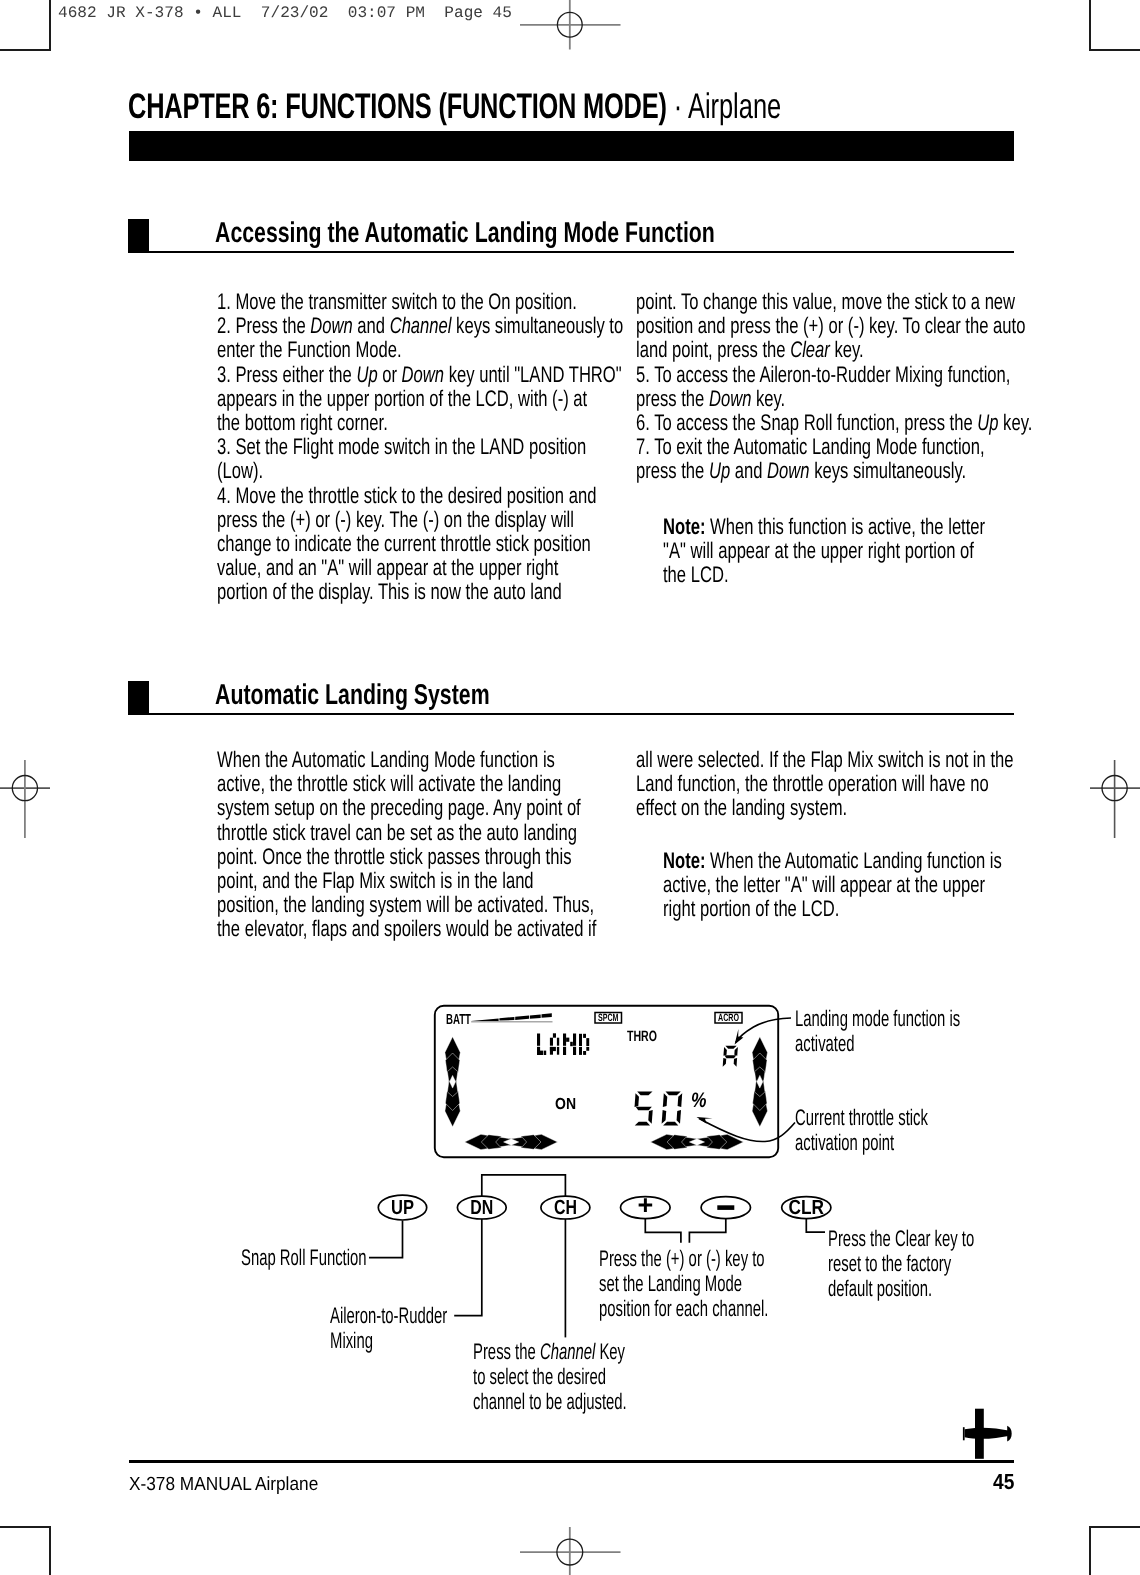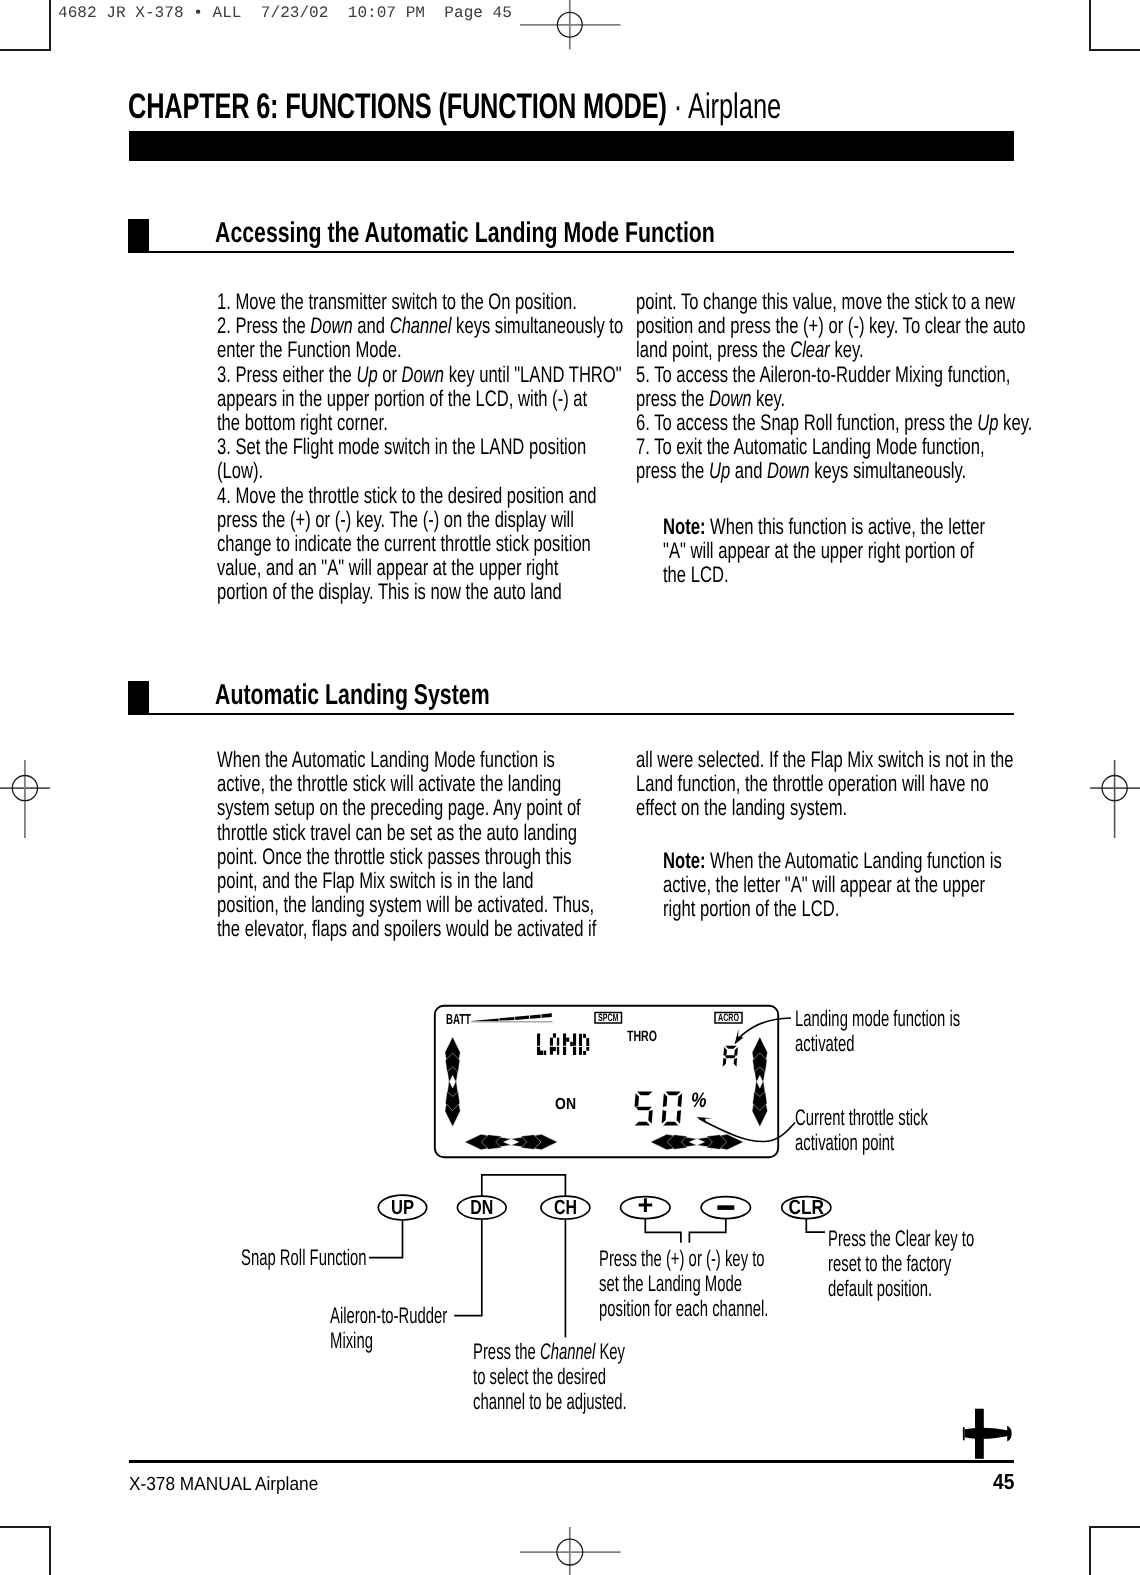--- a/index.html
+++ b/index.html
@@ -81,21 +81,21 @@
   </g>
 
   <g fill="#000">
     <rect x="975.0" y="1408.7" width="8.8" height="50.1"></rect>
     <path d="M964.6,1429.3 C 973,1427.6 984,1427.0 996,1428.6 L1008.4,1430.5 L1008.4,1436.0 L996,1437.9 C 984,1439.5 973,1438.9 964.6,1437.2 Z"></path>
     <rect x="962.9" y="1427.2" width="1.7" height="13.1"></rect>
     <path d="M1007.2,1425.7 C 1013.2,1427.6 1013.2,1439.5 1007.2,1441.4 Z"></path>
   </g>
 </svg>
 
-<div id="scanline">4682 JR X-378 • ALL  7/23/02  10:07 PM  Page 45</div>
+<div id="scanline">4682 JR X-378 • ALL  7/23/02  03:07 PM  Page 45</div>
 
 <div id="chaptertitle"><span class="tb">CHAPTER 6: FUNCTIONS (FUNCTION MODE)</span><span class="ts"> · </span><span class="tr">Airplane</span></div>
 <div id="titlebar"></div>
 
 <div class="sechead" style="left:127.8px;top:218.9px">
   <span class="sq"></span>
   <span class="rule"></span>
   <span class="lbl">Accessing the Automatic Landing Mode Function</span>
 </div>
 

